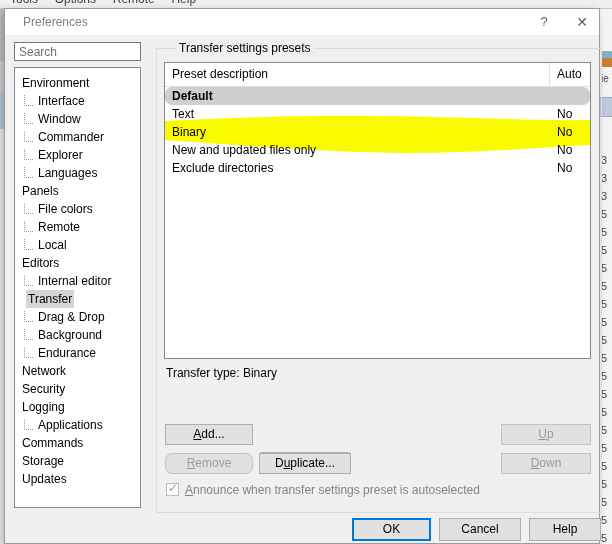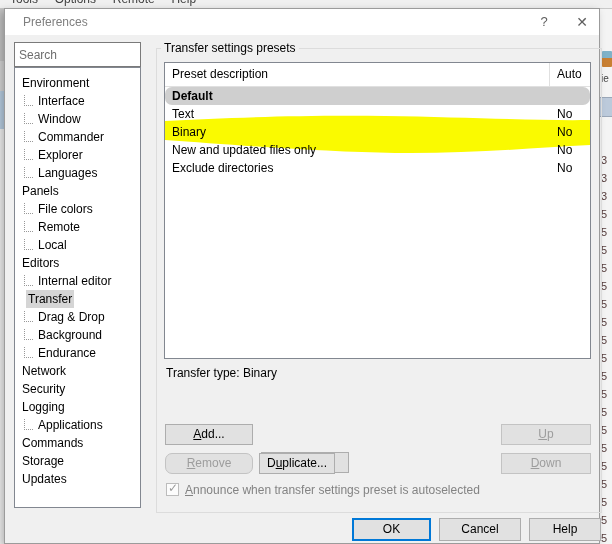--- a/index.html
+++ b/index.html
@@ -22,33 +22,33 @@
 
   
   .dialog { position:absolute; left:4px; top:8px; width:596px; height:536px; background:#f0f0f0; border:1px solid #9b9b9b; box-shadow:-3px 3px 8px rgba(0,0,0,0.25); }
   .titlebar { position:absolute; left:0; top:0; width:100%; height:26px; background:#ffffff; }
   .title { position:absolute; left:18px; top:6px; color:#7f7f7f; }
   .cap-btn { position:absolute; top:0; width:34px; height:26px; text-align:center; line-height:26px; color:#5f5f5f; font-size:13px; cursor:default; }
   .cap-help { left:522px; }
   .cap-close { left:560px; font-size:14px; }
 
   
-  .search { position:absolute; left:9px; top:33px; width:127px; height:25px; border:1px solid #7a7a7a; background:#fff; font-family:inherit; font-size:12px; padding:0 4px; color:#000; }
+  .search { position:absolute; left:9px; top:33px; width:127px; height:19px; border:1px solid #7a7a7a; background:#fff; font-family:inherit; font-size:12px; padding:0 4px; color:#000; }
   .search::placeholder { color:#6e6e6e; opacity:1; }
   .tree { position:absolute; left:9px; top:58px; width:127px; height:441px; background:#fff; border:1px solid #828790; padding-top:6px; overflow:hidden; }
   .tree-item { height:18px; line-height:18px; white-space:nowrap; cursor:default; }
   .tree-item.lvl0 { padding-left:5px; }
   .tree-item.lvl1 { padding-left:9px; }
   .conn { display:inline-block; width:9px; height:11px; border-left:1px dotted #989898; border-bottom:1px dotted #989898; margin-right:3px; margin-bottom:3px; vertical-align:middle; }
   .tlabel { display:inline-block; padding:0 2px; }
   .tree-item.sel .tlabel { background:#d5d5d5;margin-left:6px; }
 
   
   .groupbox { position:absolute; left:151px; top:39px; width:446px; height:465px; border:1px solid #dcdcdc; }
-  .group-label { position:absolute; left:4px; top:-8px; background:#f0f0f0; padding:0 3px; color:#000; }
+  .group-label { position:absolute; left:19px; top:-8px; background:#f0f0f0; padding:0 3px; color:#000; }
 
   
   .list { position:absolute; left:159px; top:53px; width:427px; height:297px; background:#fff; border:1px solid #828790; overflow:hidden; }
   .list-header { position:absolute; left:0; top:0; width:100%; height:24px; background:#fff; border-bottom:1px solid #e0e0e0; z-index:2; }
   .hcell-desc { position:absolute; left:7px; top:4px; }
   .hcell-auto { position:absolute; left:392px; top:4px; }
   .hdiv { position:absolute; left:384px; top:0; width:1px; height:24px; background:#e0e0e0; }
   .rows { position:absolute; left:0; top:24px; width:100%; }
   .list-row { position:relative; height:18px; line-height:18px; z-index:1; }
   .list-row .cell-desc { position:absolute; left:7px; }
@@ -58,21 +58,21 @@
 
   
   .transfer-type { position:absolute; left:161px; top:357px; }
   .btn { position:absolute; height:21px; background:#e1e1e1; border:1px solid #adadad; font-family:inherit; font-size:12px; color:#000; text-align:center; line-height:19px; }
   .btn.disabled { color:#9d9d9d; border-color:#c3c3c3; }
   .u { text-decoration:underline; }
   .btn-add { left:160px; top:415px; width:88px; }
   .btn-edit { left:256px; top:415px; width:88px;margin-top:28px; }
   .btn-up { left:496px; top:415px; width:90px; }
   .btn-remove { left:160px; top:444px; width:88px;border-radius:7px; }
-  .btn-duplicate { left:254px; top:444px; width:76px; }
+  .btn-duplicate { left:254px; top:444px; width:92px; }
   .btn-down { left:496px; top:444px; width:90px; }
 
   
   .chk-row { position:absolute; left:161px; top:474px; height:16px; color:#838383; }
   .chk-box { display:inline-block; width:13px; height:13px; background:#fcfcfc; border:1px solid #bcbcbc; vertical-align:-2px; margin-right:6px; position:relative; }
   .chk-mark { position:absolute; left:1px; top:-3px; color:#9a9a9a; font-size:12px; }
 
   
   .footer-btn { position:absolute; top:509px; height:23px; background:#e1e1e1; border:1px solid #adadad; font-family:inherit; font-size:12px; text-align:center; line-height:21px; color:#000; }
   .btn-ok { left:347px; width:79px; border:2px solid #0078d7; line-height:19px; }

